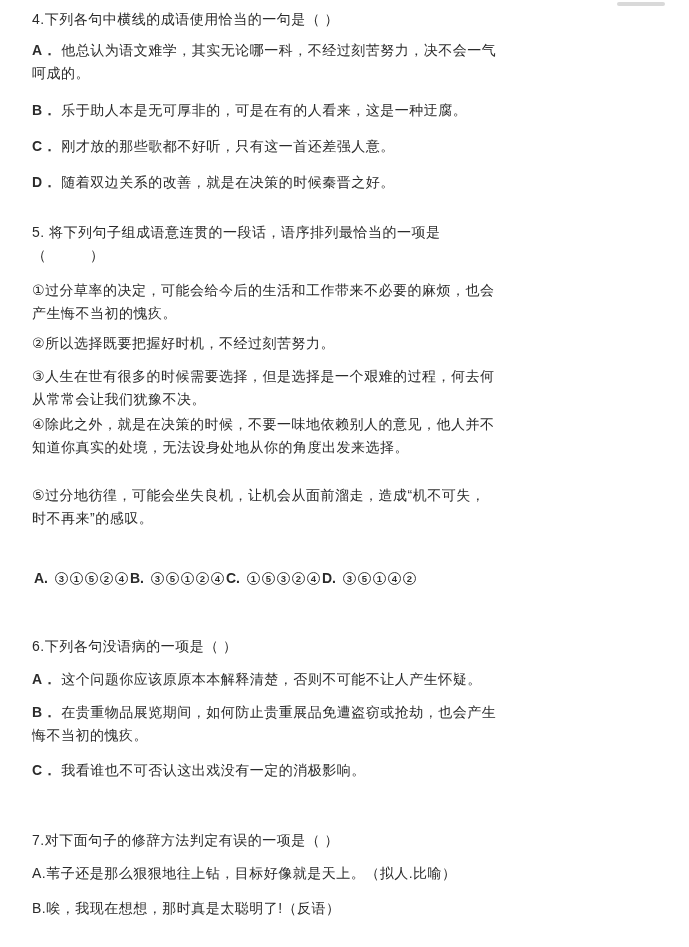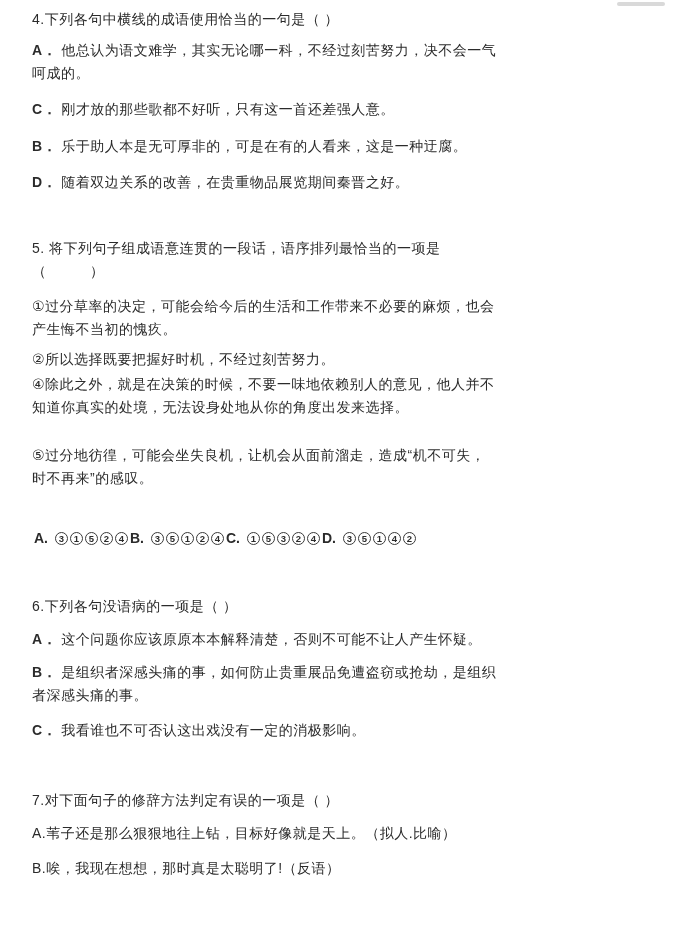--- a/index.html
+++ b/index.html
@@ -68,30 +68,31 @@
 <body>
 
 <div class="page">
 
   <div class="scan-artifact"></div>
 
   <p class="line" style="margin-top:8px">4.下列各句中横线的成语使用恰当的一句是（ ）</p>
 
   <p class="line" style="margin-top:8px"><span class="opt-label">A．</span><span>他总认为语文难学，其实无论哪一科，不经过刻苦努力，决不会</span><span class="u">一气呵成</span><span>的。</span></p>
 
+  <p class="line" style="margin-top:14px"><span class="opt-label">B．</span><span>乐于助人本是</span><span class="u">无可厚非</span><span>的，可是在有的人看来，这是一种迂腐。</span></p>
+
   <p class="line" style="margin-top:13px"><span class="opt-label">C．</span><span>刚才放的那些歌都不好听，只有这一首还</span><span class="u">差强人意</span><span>。</span></p>
 
-  <p class="line" style="margin-top:14px"><span class="opt-label">B．</span><span>乐于助人本是</span><span class="u">无可厚非</span><span>的，可是在有的人看来，这是一种迂腐。</span></p>
+  <p class="line" style="margin-top:13px"><span class="opt-label">D．</span><span>随着双边关系的改善，就是在决策的时候</span><span class="u">秦晋之好</span><span>。</span></p>
 
-  <p class="line" style="margin-top:13px"><span class="opt-label">D．</span><span>随着双边关系的改善，在贵重物品展览期间</span><span class="u">秦晋之好</span><span>。</span></p>
-
-  <p class="line" style="margin-top:43px">5. 将下列句子组成语意连贯的一段话，语序排列最恰当的一项是（　　　）</p>
+  <p class="line" style="margin-top:27px">5. 将下列句子组成语意连贯的一段话，语序排列最恰当的一项是（　　　）</p>
 
   <p class="line" style="margin-top:12px">①过分草率的决定，可能会给今后的生活和工作带来不必要的麻烦，也会产生悔不当初的愧疚。</p>
   <p class="line" style="margin-top:7px">②所以选择既要把握好时机，不经过刻苦努力。</p>
+  <p class="line" style="margin-top:10px">③人生在世有很多的时候需要选择，但是选择是一个艰难的过程，何去何从常常会让我们犹豫不决。</p>
   <p class="line" style="margin-top:2px">④除此之外，就是在决策的时候，不要一味地依赖别人的意见，他人并不知道你真实的处境，无法设身处地从你的角度出发来选择。</p>
   <p class="line" style="margin-top:25px">⑤过分地彷徨，可能会坐失良机，让机会从面前溜走，造成“机不可失，时不再来”的感叹。</p>
 
   <div class="choices-row">
     <span class="choice choice-a">
         <span class="choice-label">A.</span>
         <span class="circles">
           <span class="circ">3</span>
           <span class="circ">1</span>
           <span class="circ">5</span>
@@ -127,21 +128,21 @@
           <span class="circ">1</span>
           <span class="circ">4</span>
           <span class="circ">2</span>
         </span>
       </span>
   </div>
 
   <p class="line" style="margin-top:49px">6.下列各句没语病的一项是（ ）</p>
 
   <p class="line" style="margin-top:10px"><span class="opt-label">A．</span><span>这个问题你应该原原本本解释清楚，否则不可能不让人产生怀疑。</span></p>
-  <p class="line" style="margin-top:10px"><span class="opt-label">B．</span><span>是组织者深感头痛的事，如何防止贵重展品免遭盗窃或抢劫，是组织者深感头痛的事。</span></p>
+  <p class="line" style="margin-top:10px"><span class="opt-label">B．</span><span>在贵重物品展览期间，如何防止贵重展品免遭盗窃或抢劫，也会产生悔不当初的愧疚。</span></p>
   <p class="line" style="margin-top:12px"><span class="opt-label">C．</span><span>我看谁也不可否认这出戏没有一定的消极影响。</span></p>
 
   <p class="line" style="margin-top:47px">7.对下面句子的修辞方法判定有误的一项是（ ）</p>
 
   <p class="line" style="margin-top:10px"><span class="plain-label">A.</span><span>苇子还是那么狠狠地往上钻，目标好像就是天上。（拟人.比喻）</span></p>
   <p class="line" style="margin-top:12px"><span class="plain-label">B.</span><span>唉，我现在想想，那时真是太聪明了!（反语）</span></p>
 
 </div>
 
 </body></html>

